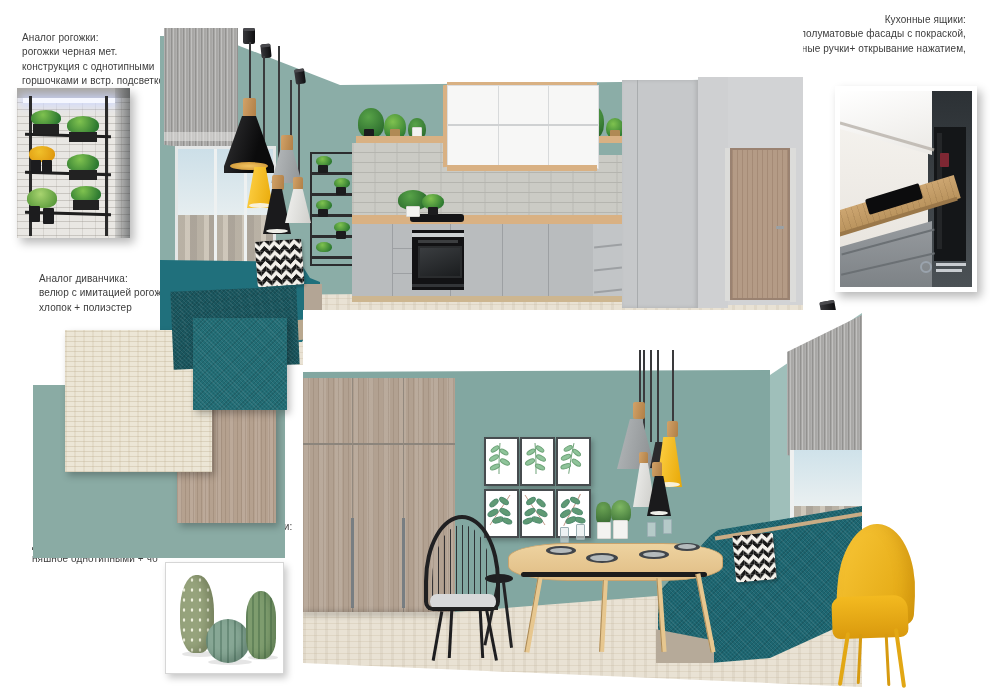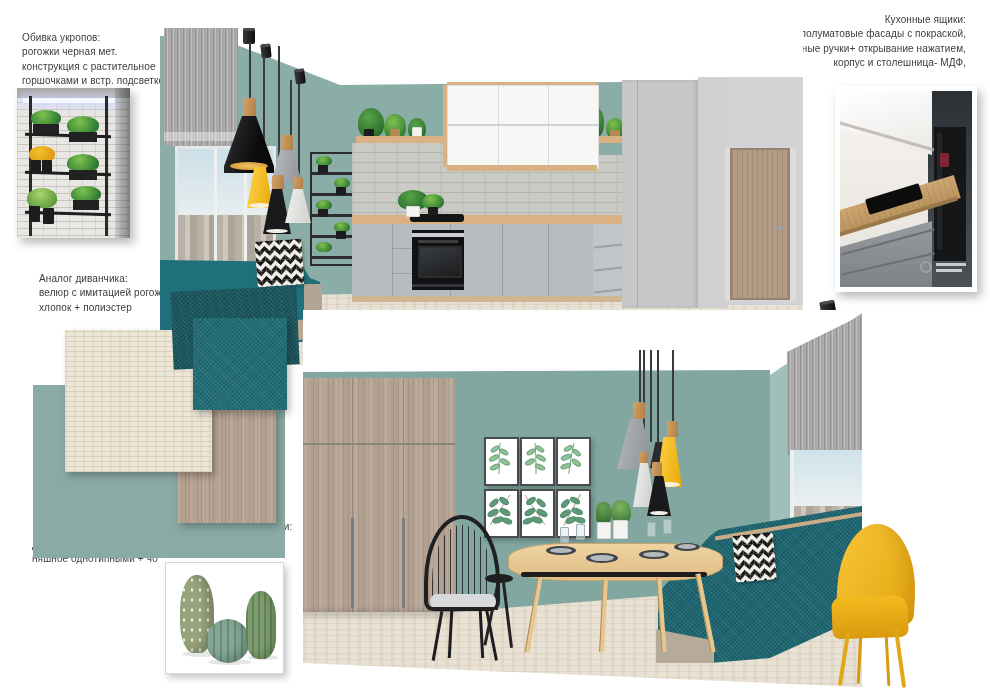--- a/index.html
+++ b/index.html
@@ -50,30 +50,29 @@
   .frame{background:#fff;border:2px solid #474c4f;box-shadow:2px 3px 5px rgba(0,0,0,.25);}
   .seam{background:#9da0a3;}
   .wire{background:repeating-linear-gradient(90deg,#26262a 0 1px,transparent 1px 6px);opacity:.9;}
 </style>
 </head>
 <body>
 
 <div class="board">
 
   <div class="ann" style="left:22px;top:31px;">
-    <span>Обивка укропов:</span>
+    <span>Аналог рогожки:</span>
     <span>рогожки черная мет.</span>
-    <span>конструкция с растительное</span>
+    <span>конструкция с однотипными</span>
     <span>горшочками и встр. подсветкой</span>
   </div>
   <div class="ann right" style="right:24px;top:13px;">
     <span>Кухонные ящики:</span>
     <span>гладкие полуматовые фасады с покраской,</span>
     <span>встроенные ручки+ открывание нажатием,</span>
-    <span>корпус  и столешница- МДФ,</span>
   </div>
   <div class="ann" style="left:39px;top:272px;">
     <span>Аналог диванчика:</span>
     <span>велюр с имитацией рогожки/</span>
     <span>хлопок + полиэстер</span>
   </div>
   <div class="ann" style="left:67px;top:473px;">
     <span>Пробка: светлая</span>
     <span>здесь: Corkstyle, Linea white</span>
     <span>2300-3000 руб/м²</span>

